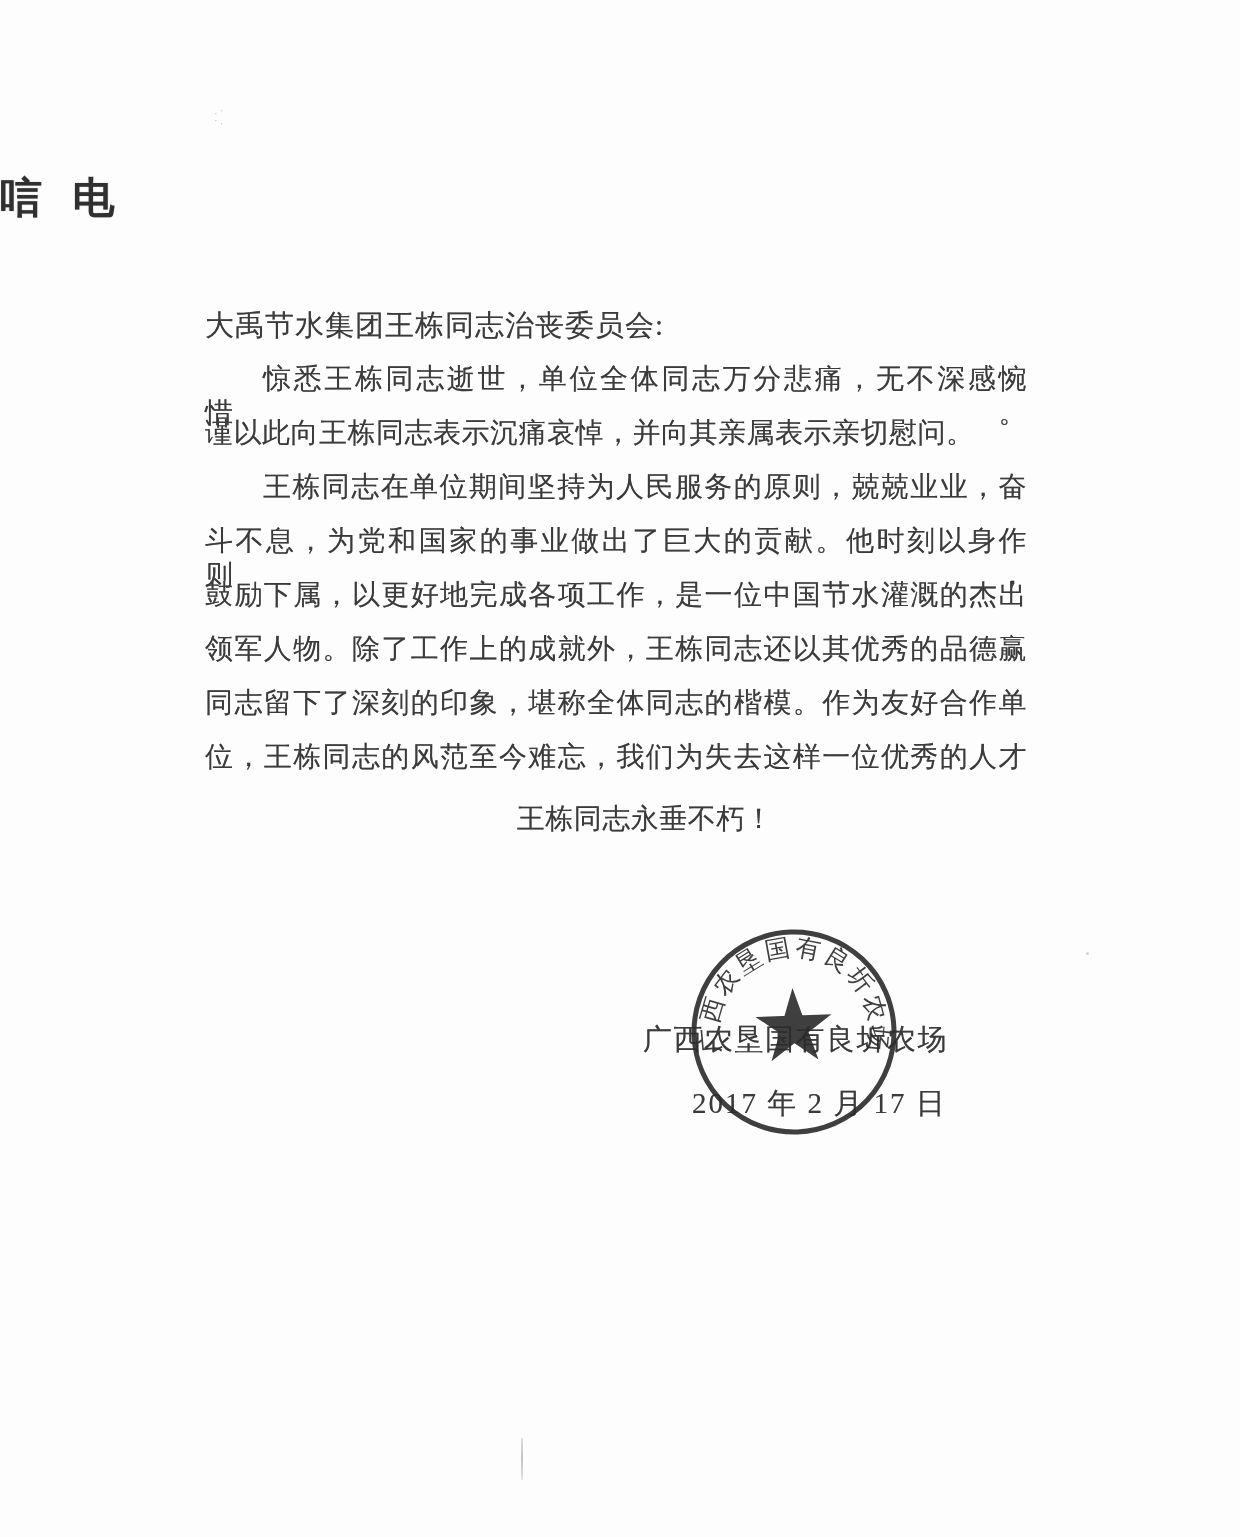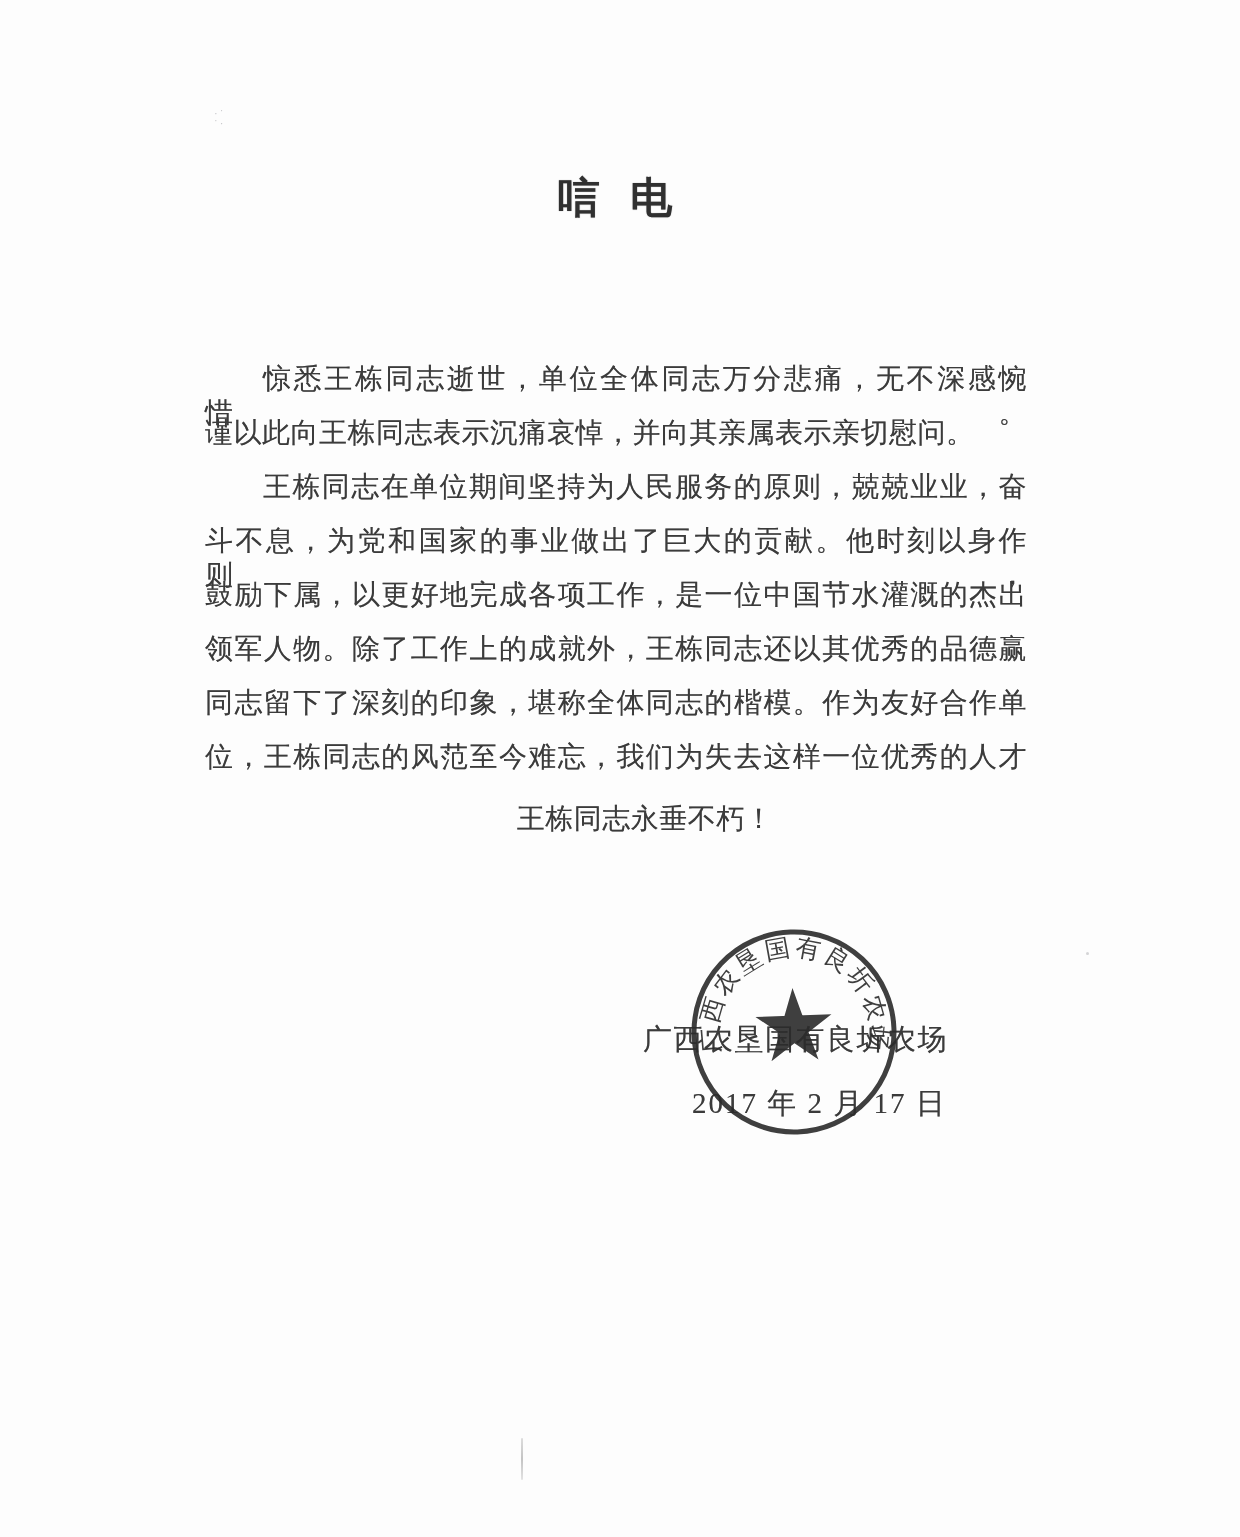--- a/index.html
+++ b/index.html
@@ -7,21 +7,20 @@
     position:relative;
     width:1240px;height:1537px;
     margin:0 auto;
     background:#fdfdfd;
     overflow:hidden;
     font-family:"Liberation Serif","DejaVu Serif",serif;
     color:#3b3b3b;
   }
   .title{
     position:absolute;top:170px;left:0;width:1240px;
-    text-align:center;
     font-size:42px;font-weight:bold;
     letter-spacing:10px;
     color:#303030;
     text-shadow:0 0 1px rgba(48,48,48,.55);
   }
   .salutation{
     position:absolute;top:306px;left:205px;width:860px;
     font-size:29px;letter-spacing:1px;
     text-shadow:0 0 .6px rgba(59,59,59,.5);
   }
@@ -70,20 +69,21 @@
     background:#b9b9bd;border-radius:50%;opacity:.6;
   }
 </style>
 </head>
 <body>
 
 <div class="page">
 
   <div class="title">唁 电</div>
 
+  <div class="salutation">大禹节水集团王栋同志治丧委员会:</div>
 
   <div class="body-block">
     <div class="line indent just">惊悉王栋同志逝世，单位全体同志万分悲痛，无不深感惋惜。</div>
     <div class="line">谨以此向王栋同志表示沉痛哀悼，并向其亲属表示亲切慰问。</div>
     <div class="line indent just">王栋同志在单位期间坚持为人民服务的原则，兢兢业业，奋</div>
     <div class="line just">斗不息，为党和国家的事业做出了巨大的贡献。他时刻以身作则，</div>
     <div class="line just">鼓励下属，以更好地完成各项工作，是一位中国节水灌溉的杰出</div>
     <div class="line just">领军人物。除了工作上的成就外，王栋同志还以其优秀的品德赢</div>
     <div class="line just">同志留下了深刻的印象，堪称全体同志的楷模。作为友好合作单</div>
     <div class="line just">位，王栋同志的风范至今难忘，我们为失去这样一位优秀的人才</div>

